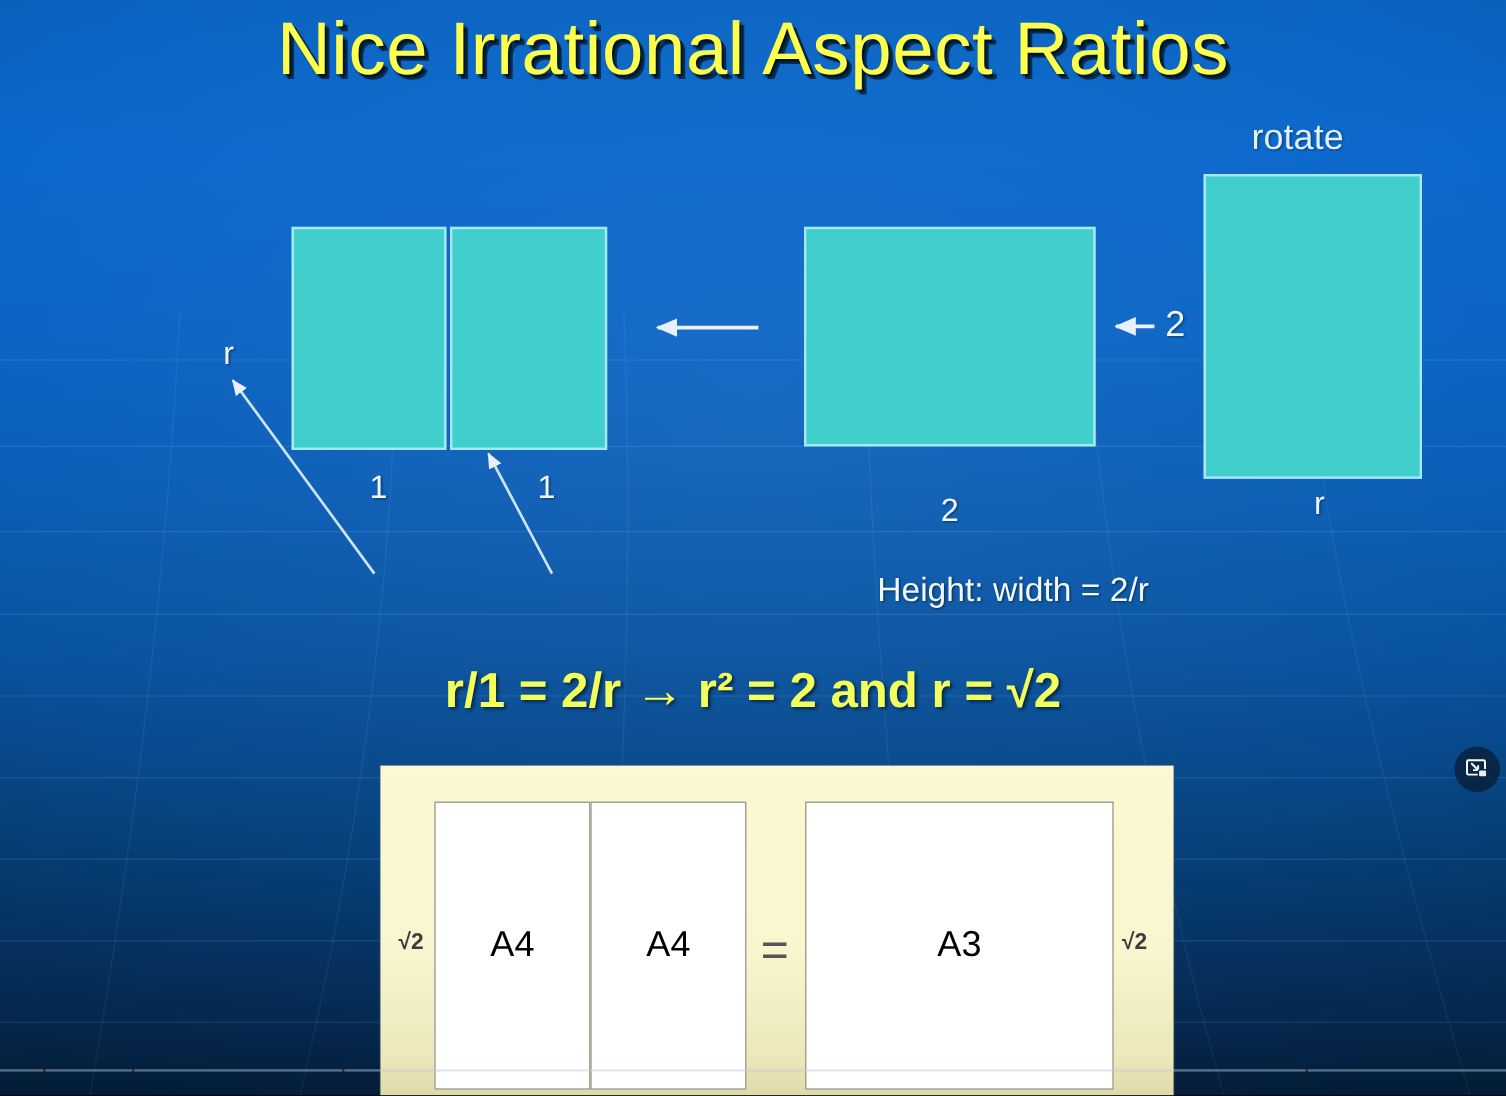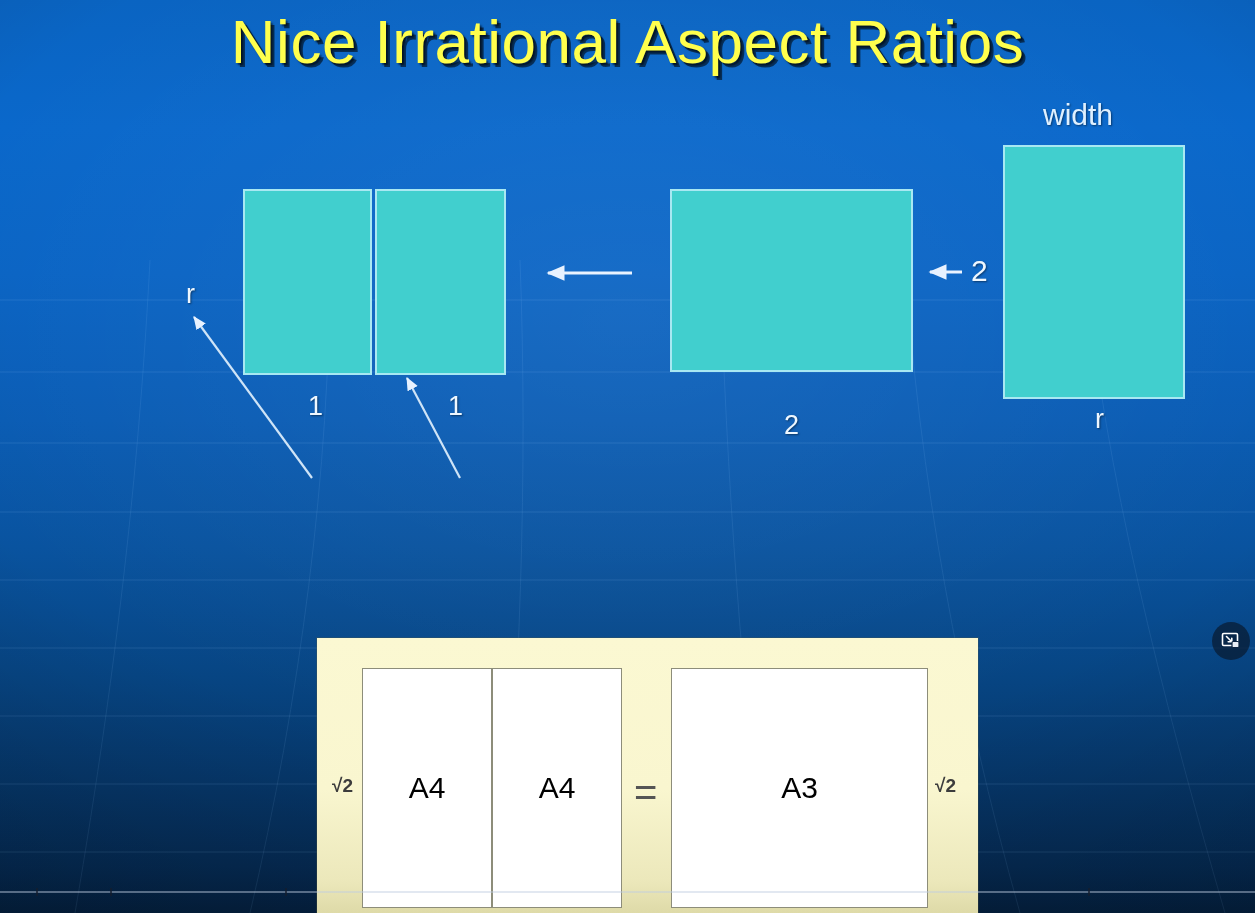--- a/index.html
+++ b/index.html
@@ -226,29 +226,31 @@
 
     <line x1="312" y1="478" x2="194" y2="317" stroke="#cfe4f7" stroke-width="2.2" marker-end="url(#ah)"></line>
 
     <line x1="460" y1="478" x2="407" y2="378" stroke="#cfe4f7" stroke-width="2.2" marker-end="url(#ah)"></line>
 
     <line x1="632" y1="273" x2="548" y2="273" stroke="#eaf3ff" stroke-width="3" marker-end="url(#ah)"></line>
 
     <line x1="962" y1="272" x2="930" y2="272" stroke="#eaf3ff" stroke-width="3" marker-end="url(#ah)"></line>
   </svg>
 
-  <div class="blabel" id="label-rotate">width</div>
+  <div class="blabel" id="label-rotate">rotate</div>
   <div class="blabel" id="label-r-left">r</div>
   <div class="blabel" id="label-one-a">1</div>
   <div class="blabel" id="label-one-b">1</div>
   <div class="blabel" id="label-two-bottom">2</div>
   <div class="blabel" id="label-two-arrow">2</div>
   <div class="blabel" id="label-r-right">r</div>
 
-
+  <div class="caption" id="caption-right">Height: width = 2/r</div>
+
+  <div id="equation">r/1 = 2/r →  r² = 2  and r = √2</div>
 
   <div id="panel">
     <div class="paper" id="paper-a4-left">A4</div>
     <div class="paper" id="paper-a4-right">A4</div>
     <div class="paper" id="paper-a3">A3</div>
 
     <div class="plabel" id="plabel-equals">=</div>
     <div class="plabel" id="plabel-sqrt-left">√2</div>
     <div class="plabel" id="plabel-sqrt-right">√2</div>
 

